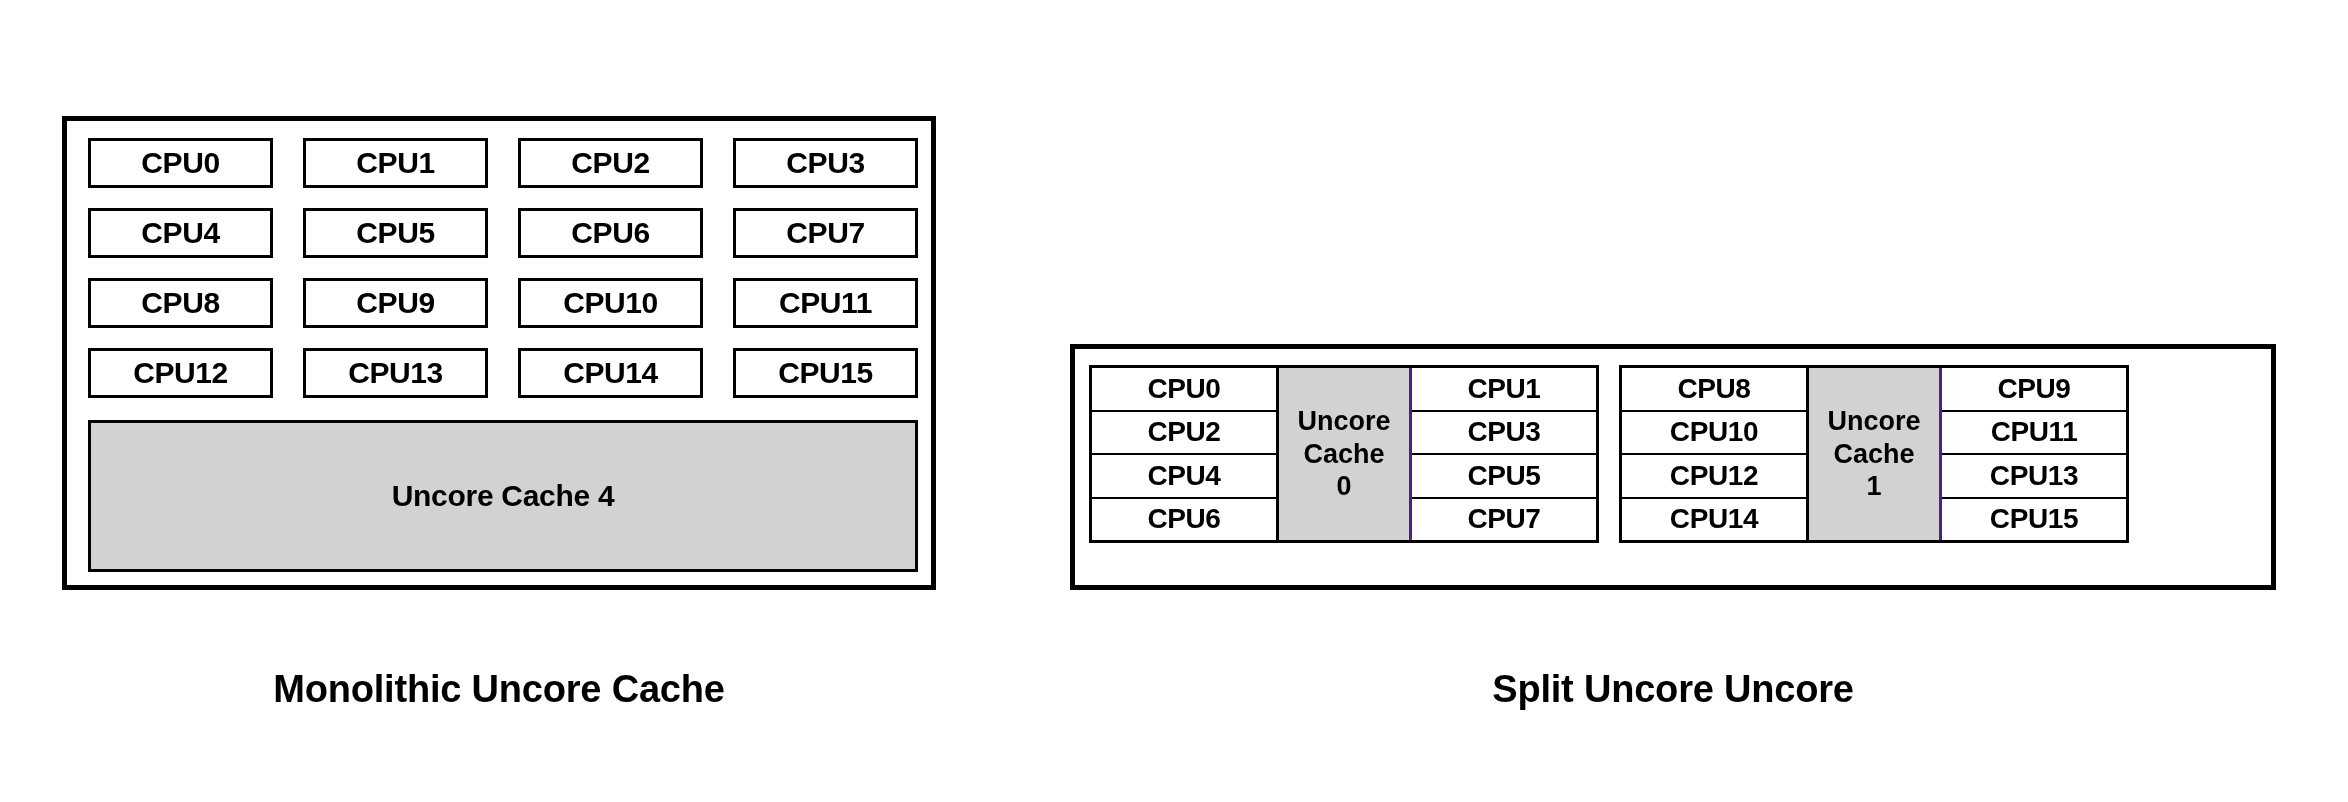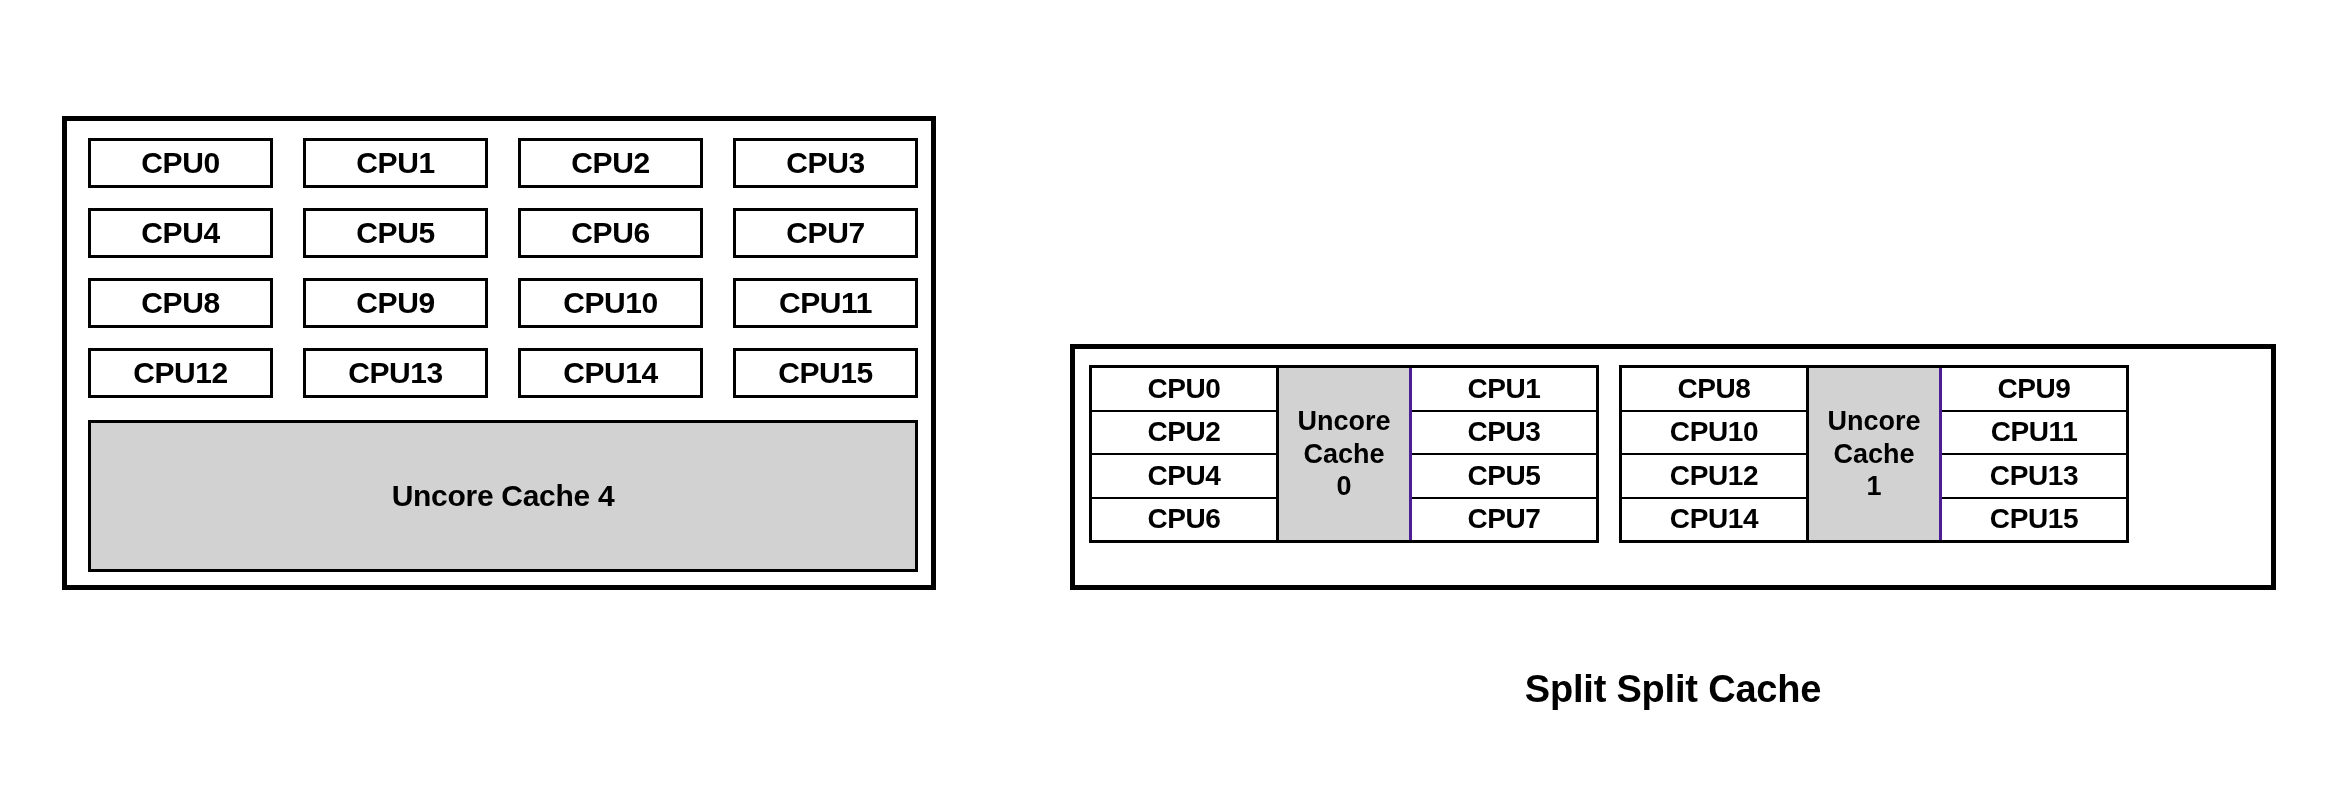--- a/index.html
+++ b/index.html
@@ -179,20 +179,21 @@
         <div class="cpu-cell">CPU12</div>
         <div class="cpu-cell">CPU13</div>
         <div class="cpu-cell">CPU14</div>
         <div class="cpu-cell">CPU15</div>
       </div>
 
       <div class="mono-cache">Uncore Cache 4</div>
     </div>
   </div>
 
+  <div class="caption caption-mono">Monolithic Uncore Cache</div>
 
   <div class="split-panel">
     <div class="split-inner">
 
       <div class="cluster">
         <div class="cluster-col">
           <div class="cpu-slot">CPU0</div>
           <div class="cpu-slot">CPU2</div>
           <div class="cpu-slot">CPU4</div>
           <div class="cpu-slot">CPU6</div>
@@ -226,15 +227,15 @@
           <div class="cpu-slot">CPU9</div>
           <div class="cpu-slot">CPU11</div>
           <div class="cpu-slot">CPU13</div>
           <div class="cpu-slot">CPU15</div>
         </div>
       </div>
 
     </div>
   </div>
 
-  <div class="caption caption-split">Split Split Cache</div>
+  <div class="caption caption-split">Split Uncore Uncore</div>
 
 </div>
 
 </body></html>

